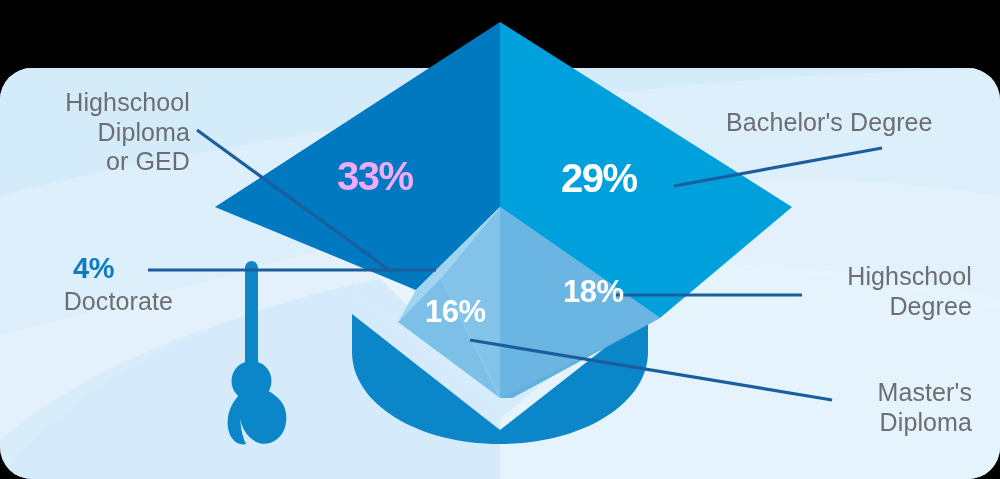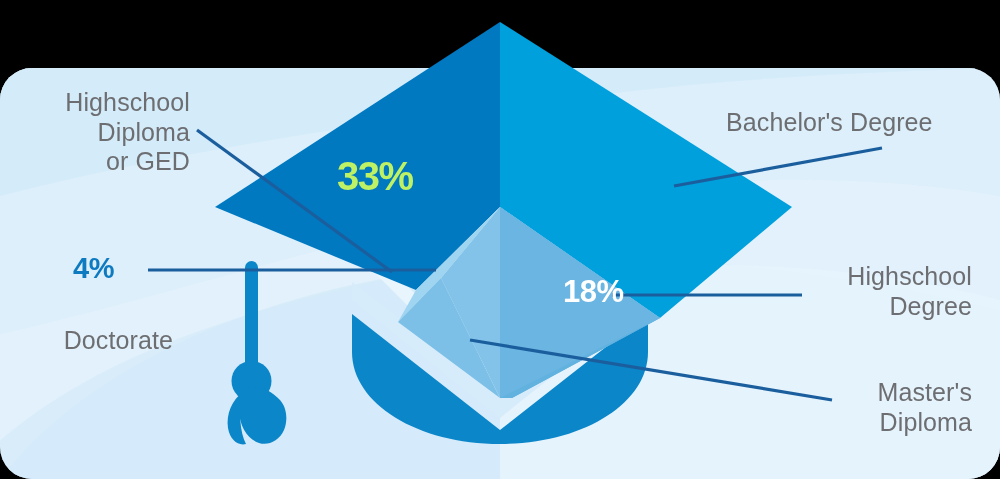--- a/index.html
+++ b/index.html
@@ -126,23 +126,25 @@
   <div class="lbl lbl-right" style="left:20px; top:88px; width:170px;">Highschool
 Diploma
 or GED</div>
 
   <div class="lbl lbl-right" style="left:802px; top:262px; width:170px;">Highschool
 Degree</div>
 
   <div class="lbl lbl-right" style="left:802px; top:378px; width:170px;">Master's
 Diploma</div>
 
-  <div class="lbl lbl-right" style="left:18px; top:287px; width:155px;margin-top:39px;">Doctorate</div>
+  <div class="lbl lbl-right" style="left:18px; top:287px; width:155px;">Doctorate</div>
 
-  <div class="pct-big" style="left:337px; top:154px; font-size:40px; color:#bef264;">33%</div>
+  <div class="pct-big" style="left:337px; top:154px; font-size:40px; color:#f0abfc;">33%</div>
 
+  <div class="pct-big" style="left:561px; top:156px; font-size:40px; color:#ffffff;">29%</div>
 
   <div class="pct-small" style="left:518px; top:274px; font-size:31px; color:#ffffff;margin-left:45px;">18%</div>
 
+  <div class="pct-small" style="left:425px; top:294px; font-size:31px; color:#ffffff;">16%</div>
 
   <div class="pct-small" style="left:73px; top:252px; font-size:29px; color:#0e7ac0;">4%</div>
 
 </div>
 
 </body></html>

